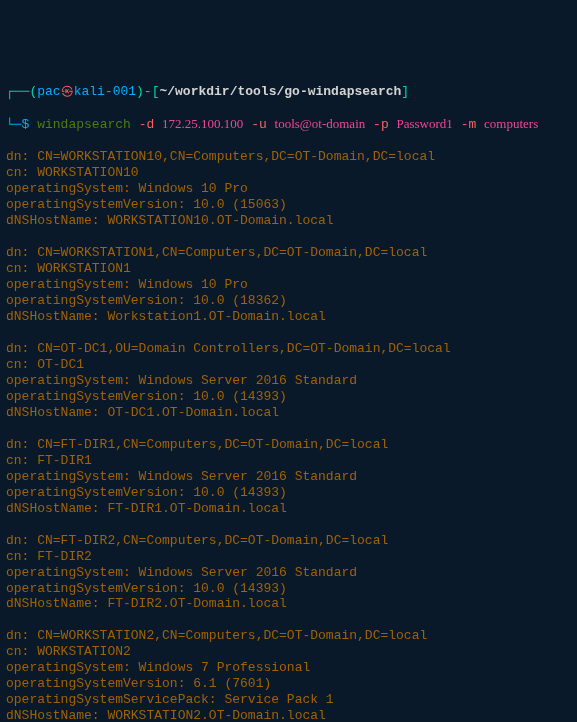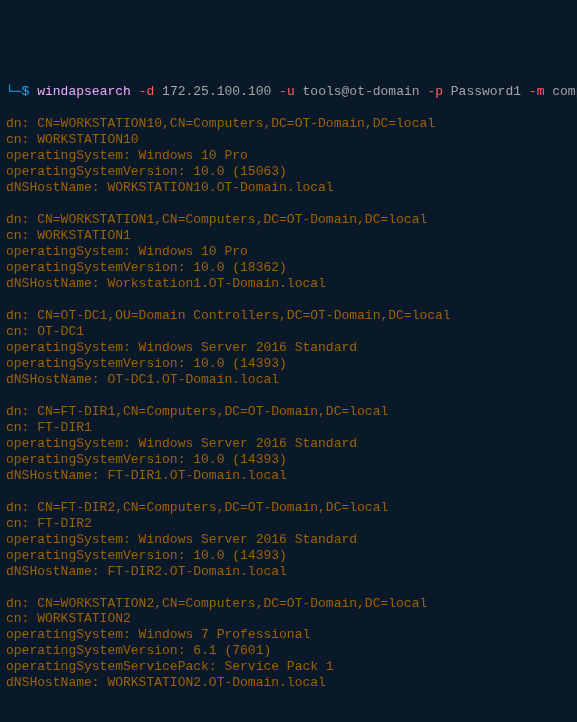--- a/index.html
+++ b/index.html
@@ -21,31 +21,32 @@
     }
     .prompt-line {
       white-space: nowrap;
     }
     .bracket { color: #00d7af; }
     .user-part { color: #00afff; }
     .at-sign { color: #ff5f5f; }
     .host-part { color: #00afff; }
     .path { color: #d4d4d4; font-weight: bold; }
     .dollar { color: #00afff; }
-    .cmd { color: #f0abfc; }
+    .cmd { color: #4d7c0f; }
     .flag { color: #ff5f5f; }
-    .arg { color: #a3a3a3; }
+    .arg { color: #ec4899; font-family: Liberation Serif, serif; }
     .output { color: #a16207; }
     .output-line { display: block; }
     .blank { height: 16px; display: block; }
   </style>
 </head>
 <body>
 
 
 
 <div>
+<div class="prompt-line"><span class="bracket">┌──(</span><span class="user-part">pac</span><span class="at-sign">㉿</span><span class="host-part">kali-001</span><span class="bracket">)-[</span><span class="path">~/workdir/tools/go-windapsearch</span><span class="bracket">]</span></div>
 <div class="prompt-line"><span class="dollar">└─$</span><span> </span><span class="cmd">windapsearch</span> <span class="flag">-d</span> <span class="arg">172.25.100.100</span> <span class="flag">-u</span> <span class="arg">tools@ot-domain</span> <span class="flag">-p</span> <span class="arg">Password1</span> <span class="flag">-m</span> <span class="arg">computers</span></div>
 <div id="output-container"><span class="output output-line">dn: CN=WORKSTATION10,CN=Computers,DC=OT-Domain,DC=local</span><span class="output output-line">cn: WORKSTATION10</span><span class="output output-line">operatingSystem: Windows 10 Pro</span><span class="output output-line">operatingSystemVersion: 10.0 (15063)</span><span class="output output-line">dNSHostName: WORKSTATION10.OT-Domain.local</span><span class="blank"></span><span class="output output-line">dn: CN=WORKSTATION1,CN=Computers,DC=OT-Domain,DC=local</span><span class="output output-line">cn: WORKSTATION1</span><span class="output output-line">operatingSystem: Windows 10 Pro</span><span class="output output-line">operatingSystemVersion: 10.0 (18362)</span><span class="output output-line">dNSHostName: Workstation1.OT-Domain.local</span><span class="blank"></span><span class="output output-line">dn: CN=OT-DC1,OU=Domain Controllers,DC=OT-Domain,DC=local</span><span class="output output-line">cn: OT-DC1</span><span class="output output-line">operatingSystem: Windows Server 2016 Standard</span><span class="output output-line">operatingSystemVersion: 10.0 (14393)</span><span class="output output-line">dNSHostName: OT-DC1.OT-Domain.local</span><span class="blank"></span><span class="output output-line">dn: CN=FT-DIR1,CN=Computers,DC=OT-Domain,DC=local</span><span class="output output-line">cn: FT-DIR1</span><span class="output output-line">operatingSystem: Windows Server 2016 Standard</span><span class="output output-line">operatingSystemVersion: 10.0 (14393)</span><span class="output output-line">dNSHostName: FT-DIR1.OT-Domain.local</span><span class="blank"></span><span class="output output-line">dn: CN=FT-DIR2,CN=Computers,DC=OT-Domain,DC=local</span><span class="output output-line">cn: FT-DIR2</span><span class="output output-line">operatingSystem: Windows Server 2016 Standard</span><span class="output output-line">operatingSystemVersion: 10.0 (14393)</span><span class="output output-line">dNSHostName: FT-DIR2.OT-Domain.local</span><span class="blank"></span><span class="output output-line">dn: CN=WORKSTATION2,CN=Computers,DC=OT-Domain,DC=local</span><span class="output output-line">cn: WORKSTATION2</span><span class="output output-line">operatingSystem: Windows 7 Professional</span><span class="output output-line">operatingSystemVersion: 6.1 (7601)</span><span class="output output-line">operatingSystemServicePack: Service Pack 1</span><span class="output output-line">dNSHostName: WORKSTATION2.OT-Domain.local</span></div>
 </div>
 
 
 
 
 </body></html>

